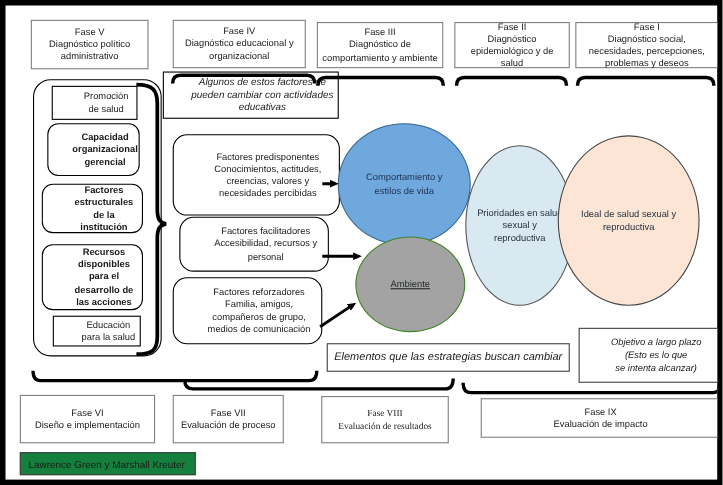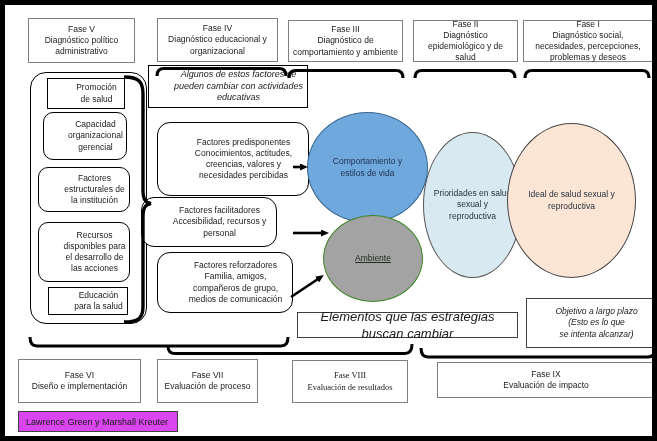--- a/index.html
+++ b/index.html
@@ -8,33 +8,33 @@
     font-family:"Liberation Sans",sans-serif;color:#1a1a1a;overflow:hidden;
     border:5px solid #000000;box-sizing:border-box;
   }
   .box{
     position:absolute;background:#fff;border:1px solid #7f7f7f;box-sizing:border-box;
     display:flex;flex-direction:column;align-items:center;justify-content:center;
     text-align:center;font-size:8.5px;line-height:1.32;padding:1px 3px;z-index:2;
   }
   .box.black{border-color:#000;padding-left:24px;}
   .box.dark{border-color:#404040;}
-  .rounded{border-radius:10px;}
+  .rounded{border-radius:10px;font-weight:bold;}
   .rounded-lg{border-radius:13px;}
   .italic{font-style:italic;}
   .outer-group{
     position:absolute;border:1.6px solid #000;border-radius:16px;background:#fff;z-index:1;
   }
   .ellipse{
     position:absolute;border-radius:50%;display:flex;align-items:center;justify-content:center;
     text-align:center;font-size:8.5px;line-height:1.35;box-sizing:border-box;color:#26323f;
   }
   .connector-layer{position:absolute;left:0;top:0;z-index:6;pointer-events:none;}
   .credit-box{
-    position:absolute;background:#d946ef;border:1px solid #404040;box-sizing:border-box;
+    position:absolute;background:#15803d;border:1px solid #404040;box-sizing:border-box;
     display:flex;align-items:center;font-size:9px;padding-left:7px;z-index:2;
   }
 </style>
 </head>
 <body>
 
 <div class="stage">
 
   <div class="box" style="left:23px;top:13px;width:107px;height:45px;">
     <div>Fase V</div>
@@ -74,21 +74,21 @@
     <div>Educación para la salud</div>
   </div>
 
   <div class="box black italic" style="left:143px;top:60px;width:160px;height:43px;font-size:9px;z-index:3;">
     <div>Algunos de estos factores se pueden cambiar con actividades educativas</div>
   </div>
   <div class="box black rounded-lg" style="left:152px;top:117px;width:152px;height:74px;">
     <div>Factores predisponentes</div>
     <div>Conocimientos, actitudes, creencias, valores y necesidades percibidas</div>
   </div>
-  <div class="box black rounded-lg" style="left:136px;top:192px;width:136px;height:50px;">
+  <div class="box black rounded-lg" style="left:158px;top:192px;width:136px;height:50px;">
     <div>Factores facilitadores</div>
     <div>Accesibilidad, recursos y personal</div>
   </div>
   <div class="box black rounded-lg" style="left:152px;top:247px;width:136px;height:61px;">
     <div>Factores reforzadores</div>
     <div>Familia, amigos, compañeros de grupo, medios de comunicación</div>
   </div>
 
   <div class="ellipse" style="left: 418px; top: 127px; width: 99px; height: 146px; border: 1.4px solid rgb(85, 85, 85); z-index: 1; padding: 0px 9px; background-color: rgb(217, 233, 241);">
     <div>Prioridades en salud sexual y reproductiva</div>
@@ -96,21 +96,21 @@
   <div class="ellipse" style="left: 502px; top: 118px; width: 129px; height: 155px; border: 1.5px solid rgb(69, 69, 69); z-index: 2; padding: 0px 17px; background-color: rgb(252, 229, 213);">
     <div>Ideal de salud sexual y reproductiva</div>
   </div>
   <div class="ellipse" style="left: 302px; top: 107px; width: 121px; height: 111px; border: 1.5px solid rgb(55, 103, 143); z-index: 3; padding: 0px 16px; color: rgb(31, 48, 80); background-color: rgb(111, 168, 220);">
     <div>Comportamiento y estilos de vida</div>
   </div>
   <div class="ellipse" style="left: 318px; top: 210px; width: 100px; height: 87px; border: 1.5px solid rgb(62, 133, 39); z-index: 4; color: rgb(34, 43, 34); background-color: #a3a3a3; text-decoration: underline;">
     <div>Ambiente</div>
   </div>
 
-  <div class="box dark italic" style="left:292px;top:307px;width:221px;height:26px;font-size:13px;">
+  <div class="box dark italic" style="left:292px;top:307px;width:221px;height:26px;font-size:10px;">
     <div>Elementos que las estrategias buscan cambiar</div>
   </div>
   <div class="box dark italic" style="left:521px;top:293px;width:141px;height:50px;text-align:right;">
     <div>Objetivo a largo plazo</div>
     <div>(Esto es lo que</div>
     <div>se  intenta alcanzar)</div>
   </div>
 
   <div class="box" style="left:13px;top:354px;width:123px;height:44px;">
     <div>Fase VI</div>

